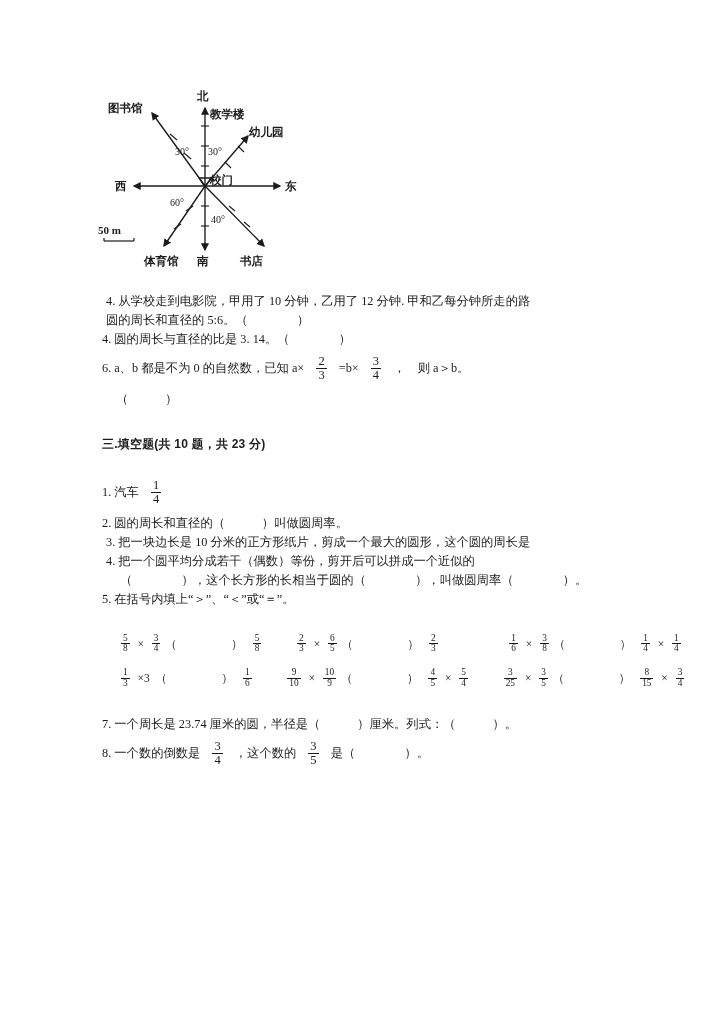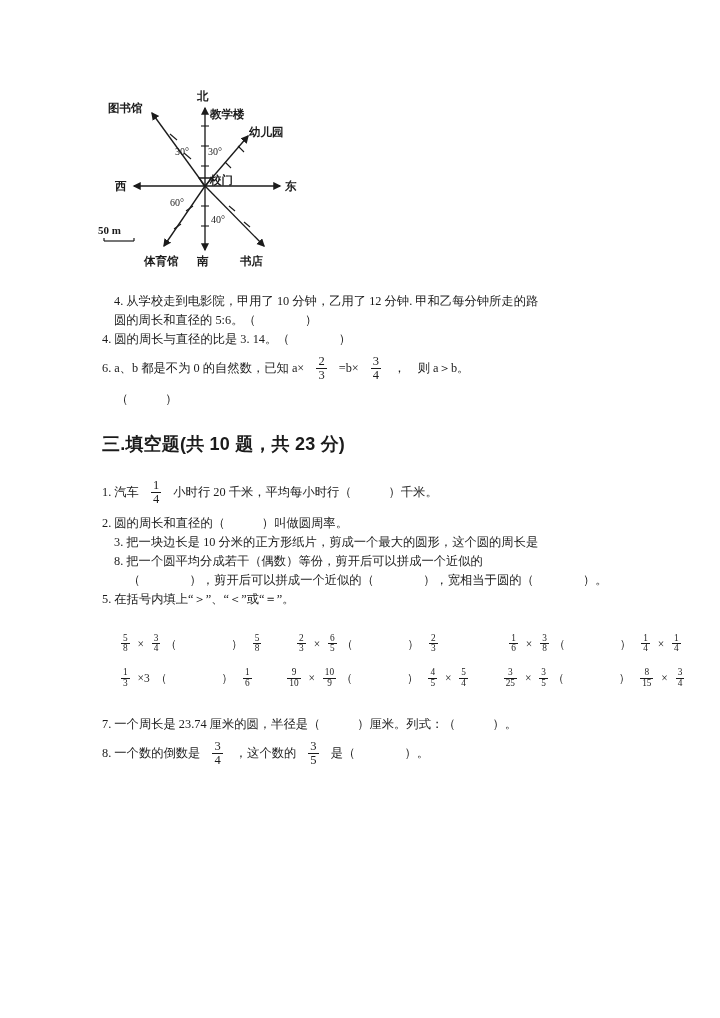--- a/index.html
+++ b/index.html
@@ -39,30 +39,30 @@
     top: 292px;
     width: 525px;
     font-size: 12.3px;
     line-height: 19px;
     color: #1b1b1b;
   }
   .q-line {
     white-space: nowrap;
     margin: 0;
   }
-  .q-block { margin: 0 0 0 12px; }
+  .q-block { margin: 0 0 0 4px; }
 
   .gap-sm { height: 7px; }
   .gap-md { height: 14px; }
   .gap-lg { height: 26px; }
 
   .section-title {
     font-family: "Liberation Sans", sans-serif;
     font-weight: bold;
-    font-size: 18px;
+    font-size: 12px;
     letter-spacing: .2px;
   }
 
   
   .frac {
     display: inline-block;
     vertical-align: middle;
     text-align: center;
     line-height: 1.03;
     font-size: 11px;
@@ -200,35 +200,34 @@
     <div class="section-title">三.填空题(共 10 题，共 23 分)</div>
 
     <div class="gap-lg"></div>
 
     <div class="q-line">
       <span>1. 汽车</span>
       <span class="frac big">
         <span class="num">1</span>
         <span class="den">4</span>
       </span>
-      <span>小时行 20 千米，平均每小时行（　　　）千米。</span>
     </div>
 
     <div class="gap-sm"></div>
 
     <div class="q-line">2. 圆的周长和直径的（　　　）叫做圆周率。</div>
 
     <div class="q-block">
       <div class="q-line">3. 把一块边长是 10 分米的正方形纸片，剪成一个最大的圆形，这个圆的周长是</div>
     </div>
 
     <div class="q-block">
-      <div class="q-line">8. 把一个圆平均分成若干（偶数）等份，剪开后可以拼成一个近似的</div>
+      <div class="q-line">4. 把一个圆平均分成若干（偶数）等份，剪开后可以拼成一个近似的</div>
       <div class="q-line">
-        <span class="ind"></span><span>（　　　　），剪开后可以拼成一个近似的（　　　　），宽相当于圆的（　　　　）。</span>
+        <span class="ind"></span><span>（　　　　），这个长方形的长相当于圆的（　　　　），叫做圆周率（　　　　）。</span>
       </div>
     </div>
 
     <div class="q-line">5. 在括号内填上“＞”、“＜”或“＝”。</div>
 
     <div class="gap-lg"></div>
 
     <div class="cmp-row">
       <span class="ind"></span>
 

